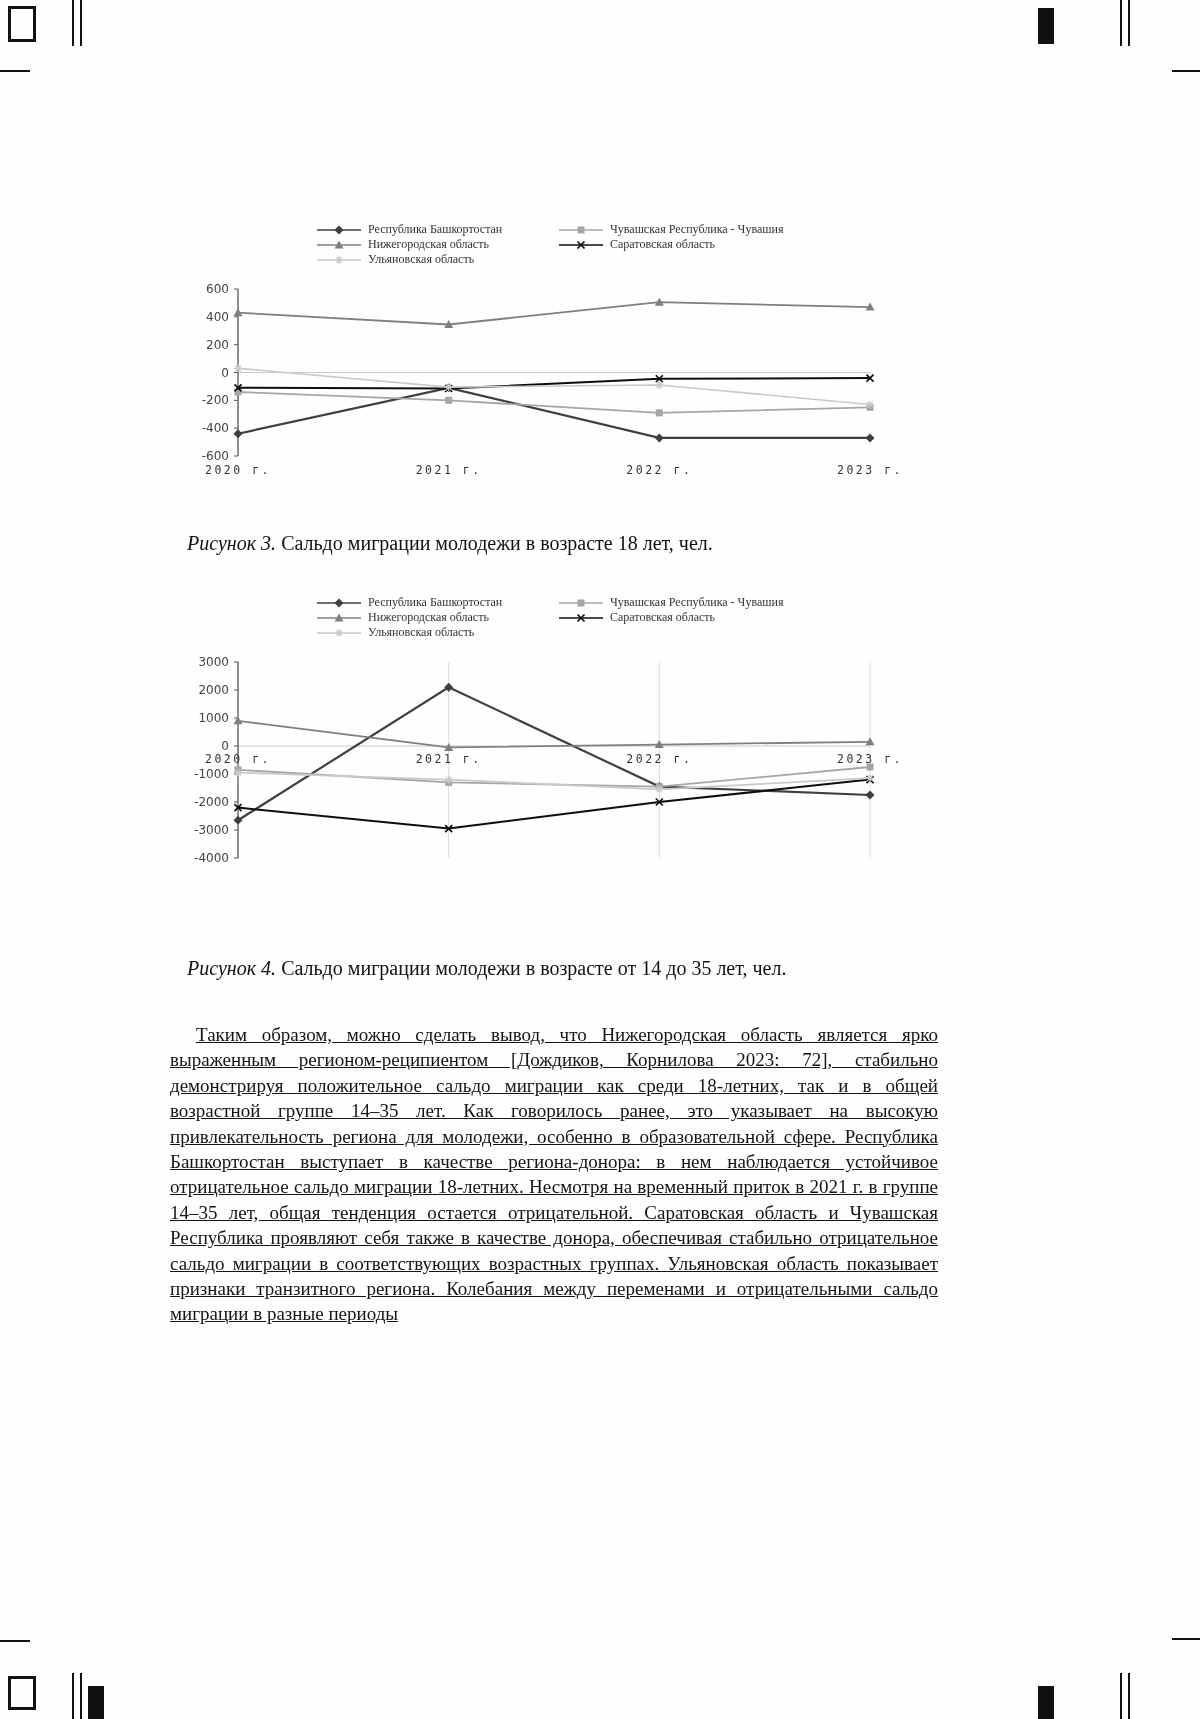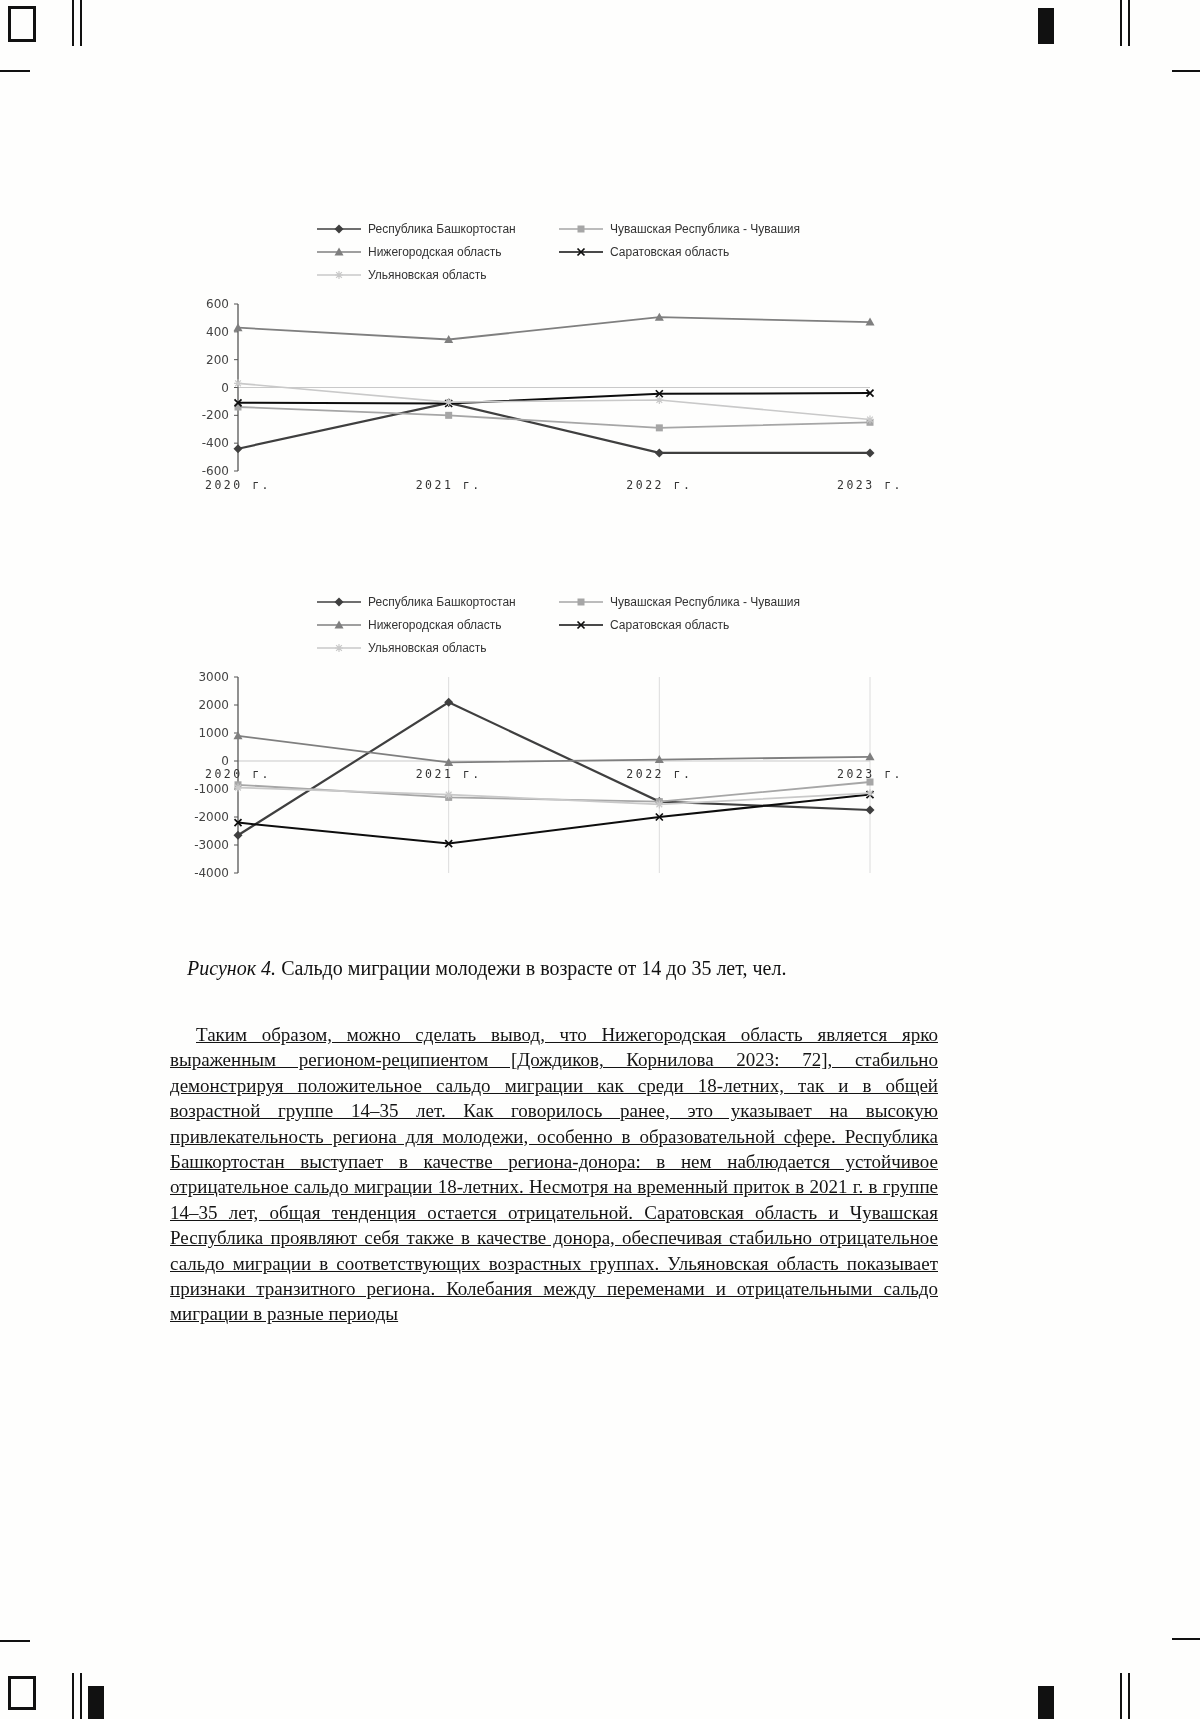--- a/index.html
+++ b/index.html
@@ -6,22 +6,22 @@
   .sheet{position:relative;width:1200px;height:1719px;background:#fefefd;overflow:hidden;
          font-family:"Liberation Serif",serif;color:#1a1a1a;}
   .regmark{position:absolute;background:#111;}
   .regmark.hollow{background:none;border:3px solid #111;}
   .running-head{position:absolute;top:130px;left:170px;width:766px;display:flex;
     justify-content:space-between;align-items:baseline;
     font-family:"DejaVu Sans Mono",monospace;font-size:17px;letter-spacing:3px;color:#222;
     border-bottom:2px solid #4a4a4a;padding-bottom:9px;}
   .journal{font-size:18px;letter-spacing:9px;}
   figure{margin:0;position:absolute;left:170px;width:766px;}
-  .legend{margin-left:146px;display:grid;grid-template-columns:242px auto;row-gap:9px;
-    font-family:Liberation Sans, sans-serif;font-size:12px;color:#333;}
+  .legend{margin-left:146px;display:grid;grid-template-columns:242px auto;
+    font-family:Liberation Serif, serif;font-size:12px;color:#333;}
   .legend-item{display:flex;align-items:center;gap:6px;white-space:nowrap;}
   .chart-svg{display:block;margin-top:12px;}
   .caption{position:absolute;left:187px;font-size:20px;color:#111;}
   .caption em{font-style:italic;}
   .bodytext{position:absolute;left:170px;top:1022px;width:768px;font-size:19px;
     line-height:25.4px;text-align:justify;color:#141414;}
   .bodytext p{margin:0;}
   .bodytext p.indent{text-indent:26px;text-decoration:underline;}
   .axis-text{font-family:"DejaVu Sans",sans-serif;font-size:12px;fill:#444;}
   .xlab{font-family:"DejaVu Sans Mono",monospace;font-size:11.5px;letter-spacing:2.5px;fill:#333;}
@@ -129,20 +129,24 @@
         <path d="M275.16666666666663 106.00416666666666L282.16666666666663 113.00416666666666M275.16666666666663 113.00416666666666L282.16666666666663 106.00416666666666" stroke="#0d0d0d" stroke-width="1.7" fill="none"></path>
         <path d="M485.8333333333333 96.2625L492.8333333333333 103.2625M485.8333333333333 103.2625L492.8333333333333 96.2625" stroke="#0d0d0d" stroke-width="1.7" fill="none"></path>
         <path d="M696.5 95.56666666666666L703.5 102.56666666666666M696.5 102.56666666666666L703.5 95.56666666666666" stroke="#0d0d0d" stroke-width="1.7" fill="none"></path>
         <polyline points="68,89.325 278.66666666666663,108.1125 489.3333333333333,106.02499999999999 700,125.50833333333333" fill="none" stroke="#c9c9c9" stroke-width="1.7"></polyline>
         <path d="M68 85.325L68 93.325M64 89.325L72 89.325M65.12 86.44500000000001L70.88 92.205M65.12 92.205L70.88 86.44500000000001" stroke="#c9c9c9" stroke-width="1.2" fill="none"></path>
         <path d="M278.66666666666663 104.1125L278.66666666666663 112.1125M274.66666666666663 108.1125L282.66666666666663 108.1125M275.78666666666663 105.2325L281.5466666666666 110.99249999999999M275.78666666666663 110.99249999999999L281.5466666666666 105.2325" stroke="#c9c9c9" stroke-width="1.2" fill="none"></path>
         <path d="M489.3333333333333 102.02499999999999L489.3333333333333 110.02499999999999M485.3333333333333 106.02499999999999L493.3333333333333 106.02499999999999M486.4533333333333 103.145L492.2133333333333 108.90499999999999M486.4533333333333 108.90499999999999L492.2133333333333 103.145" stroke="#c9c9c9" stroke-width="1.2" fill="none"></path>
         <path d="M700 121.50833333333333L700 129.50833333333333M696 125.50833333333333L704 125.50833333333333M697.12 122.62833333333333L702.88 128.38833333333332M697.12 128.38833333333332L702.88 122.62833333333333" stroke="#c9c9c9" stroke-width="1.2" fill="none"></path>
       </svg>
   </figure>
+  <div class="caption" style="top:532px;">
+    <em>Рисунок 3.</em>
+    <span>Сальдо миграции молодежи в возрасте 18 лет, чел.</span>
+  </div>
 
   <figure style="top:595px;">
     <div class="legend">
         <div class="legend-item">
           <svg width="46" height="12">
             <line x1="1" y1="6" x2="45" y2="6" stroke="#3f3f3f" stroke-width="1.6"></line>
             <path d="M23 1.5L27.5 6L23 10.5L18.5 6Z" fill="#3f3f3f"></path>
           </svg>
           <span>Республика Башкортостан</span>
         </div>

